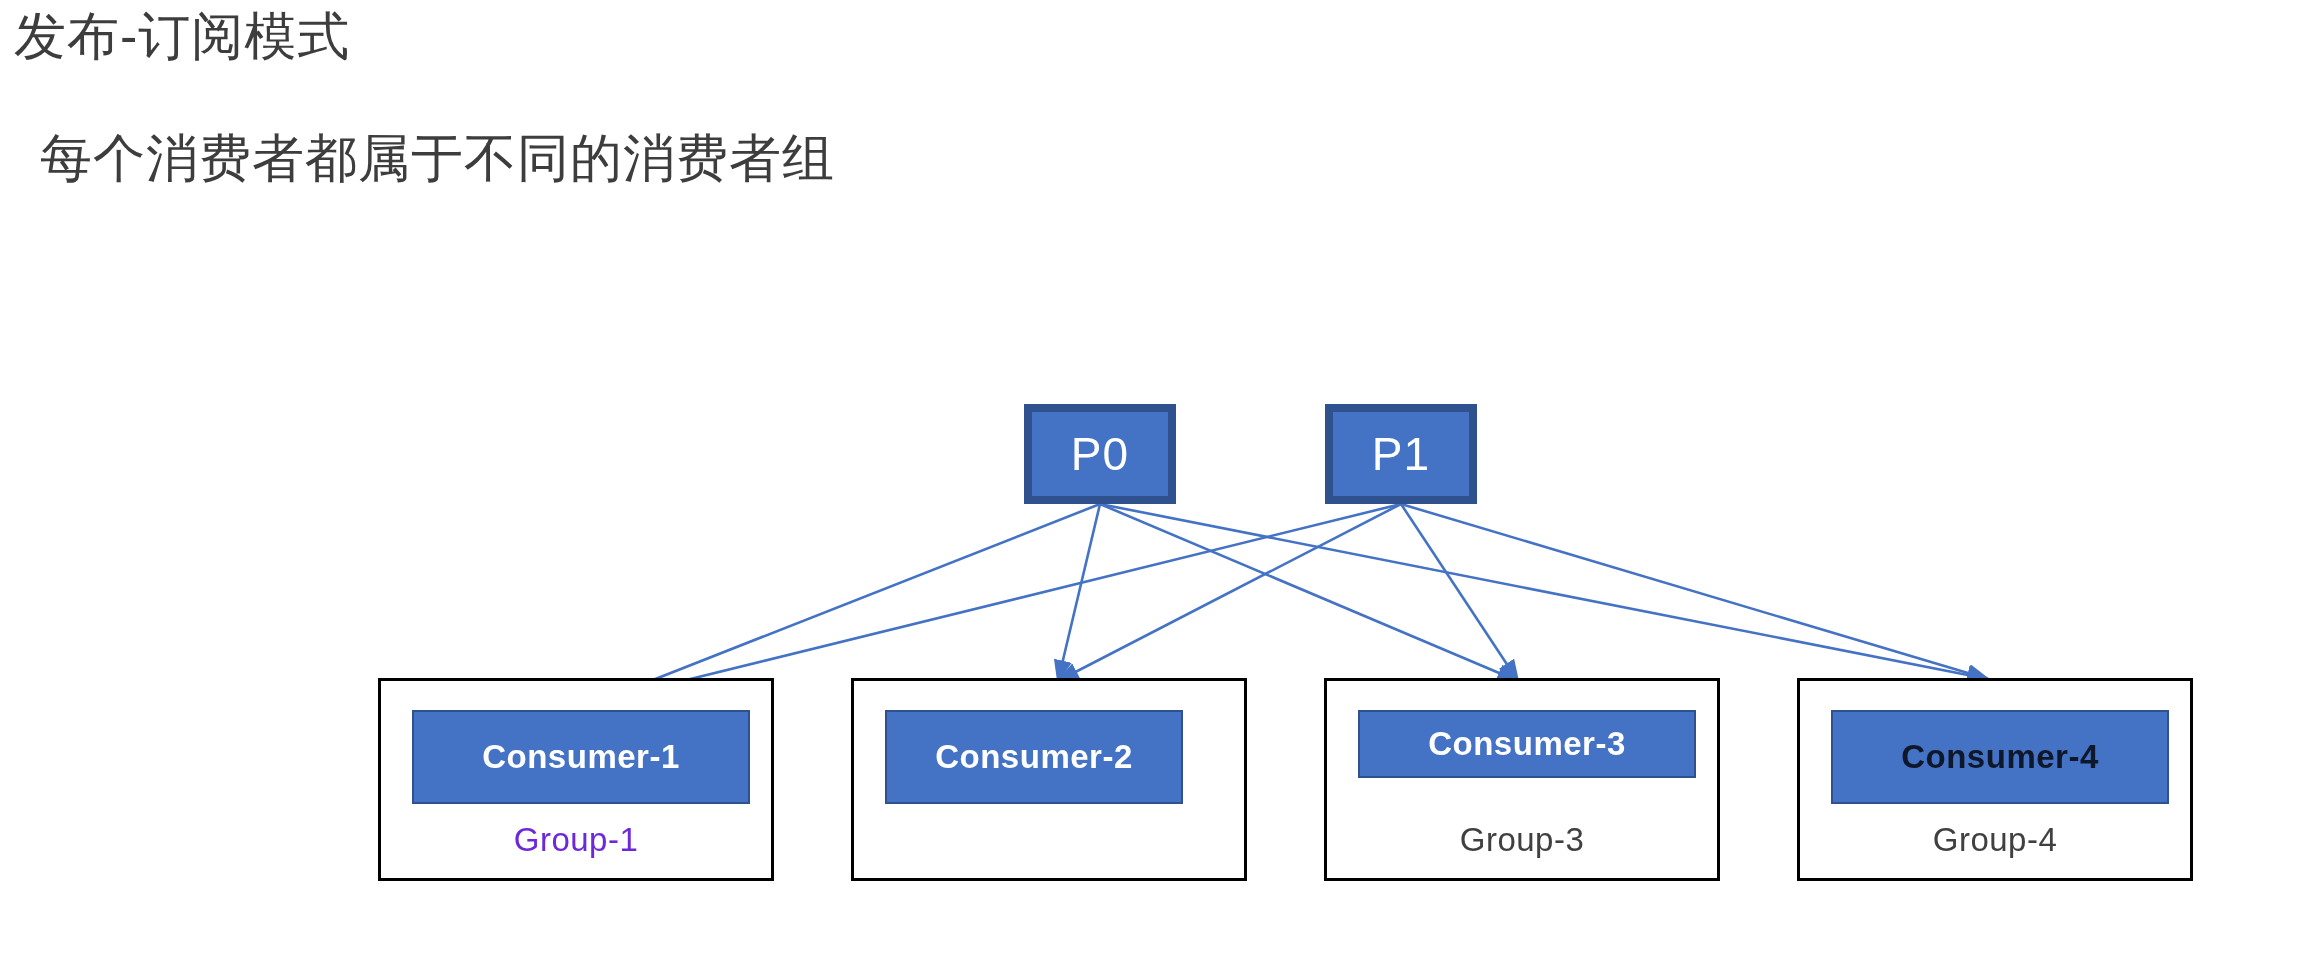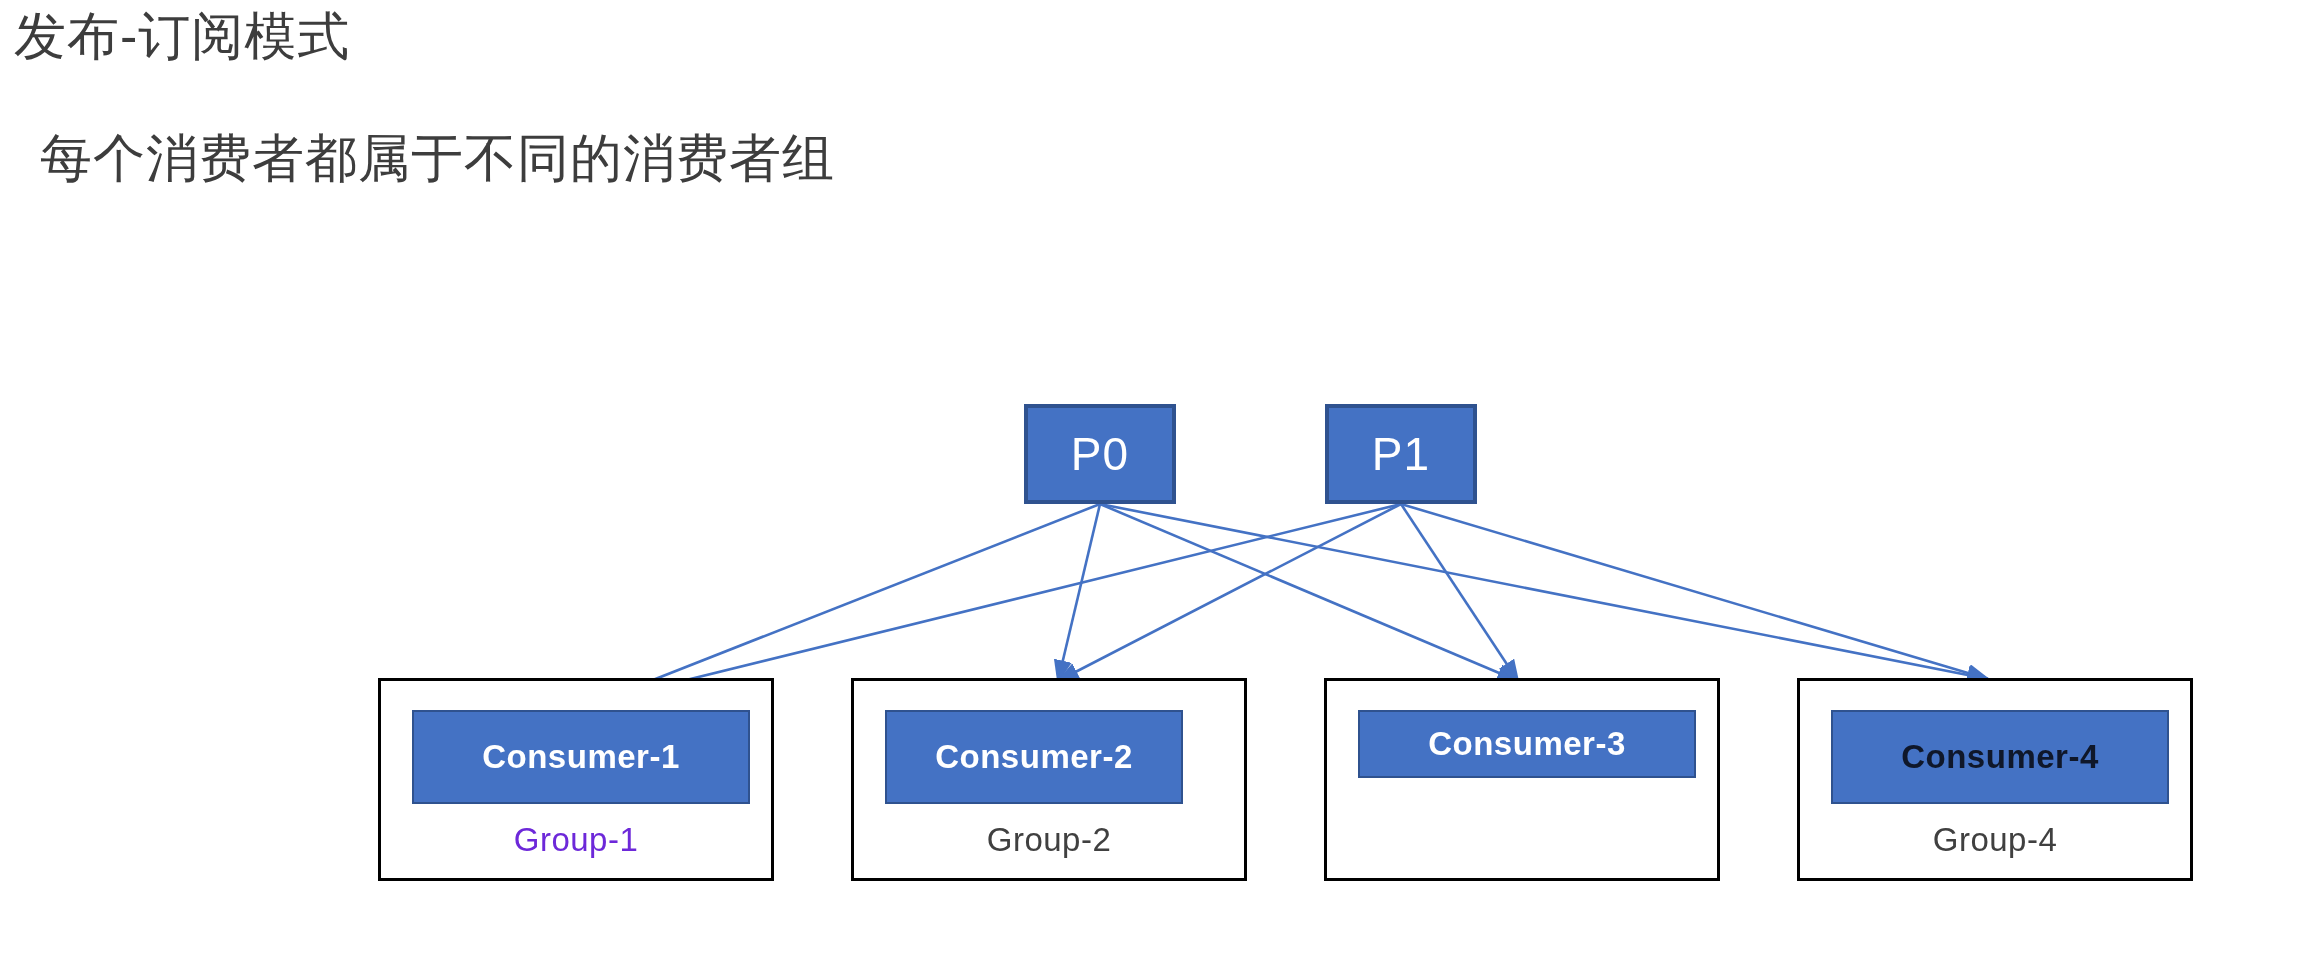--- a/index.html
+++ b/index.html
@@ -45,21 +45,21 @@
     left: 0;
     top: 0;
     width: 2312px;
     height: 971px;
     pointer-events: none;
   }
   
   .producer {
     position: absolute;
     background: #4472c4;
-    border: 4px solid #eab308;
+    border: 8px solid #eab308;
     box-sizing: border-box;
     display: flex;
     align-items: center;
     justify-content: center;
     color: #ffffff;
     font-size: 46px;
     font-weight: 400;
     letter-spacing: 1px;
   }
   
@@ -131,26 +131,26 @@
       <div class="group-box" style="left: 378px; top: 678px; width: 396px; height: 203px; border-color: rgb(0, 0, 0);">
         <div class="consumer" style="left: 31px; top: 29px; width: 338px; height: 94px; background: rgb(68, 114, 196); border-color: rgb(47, 82, 143); color: rgb(255, 255, 255);">
           <span>Consumer-1</span>
         </div>
         <div class="group-label" style="left: 0px; right: 0px; top: 140px; color: #6d28d9;">Group-1</div>
       </div>
       <div class="group-box" style="left: 851px; top: 678px; width: 396px; height: 203px; border-color: rgb(0, 0, 0);">
         <div class="consumer" style="left: 31px; top: 29px; width: 298px; height: 94px; background: rgb(68, 114, 196); border-color: rgb(47, 82, 143); color: rgb(255, 255, 255);">
           <span>Consumer-2</span>
         </div>
-        <div class="group-label" style="left: 0px; right: 0px; top: 140px; color: rgb(64, 64, 64);">Group-2</div>
       </div>
       <div class="group-box" style="left: 1324px; top: 678px; width: 396px; height: 203px; border-color: rgb(0, 0, 0);">
         <div class="consumer" style="left: 31px; top: 29px; width: 338px; height: 68px; background: rgb(68, 114, 196); border-color: rgb(47, 82, 143); color: rgb(255, 255, 255);">
           <span>Consumer-3</span>
         </div>
+        <div class="group-label" style="left: 0px; right: 0px; top: 140px; color: rgb(64, 64, 64);">Group-3</div>
       </div>
       <div class="group-box" style="left: 1797px; top: 678px; width: 396px; height: 203px; border-color: rgb(0, 0, 0);">
         <div class="consumer" style="left: 31px; top: 29px; width: 338px; height: 94px; background: rgb(68, 114, 196); border-color: rgb(47, 82, 143); color: #0f172a;">
           <span>Consumer-4</span>
         </div>
         <div class="group-label" style="left: 0px; right: 0px; top: 140px; color: rgb(64, 64, 64);">Group-4</div>
       </div>
     </div>
 
 </div>

